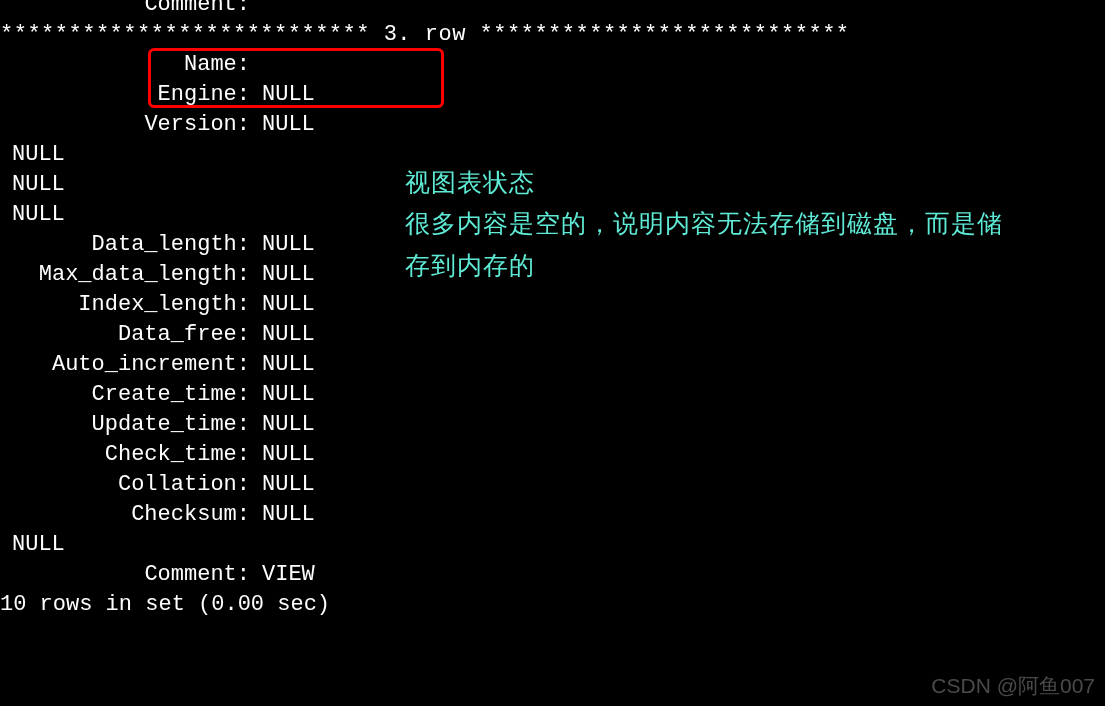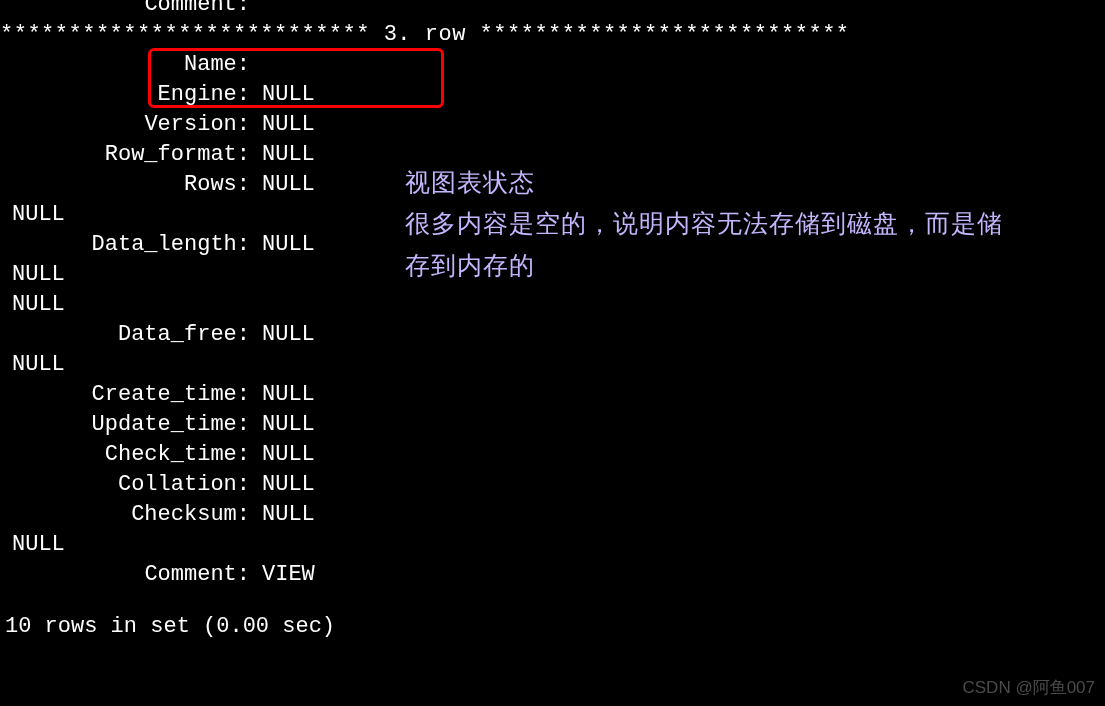--- a/index.html
+++ b/index.html
@@ -34,46 +34,44 @@
       width: 250px;
       text-align: right;
       padding-right: 0;
       white-space: pre;
     }
     .field-value {
       padding-left: 12px;
       white-space: pre;
     }
     .summary {
-      padding-left: 5px;
       white-space: pre;
-      margin-top: 22px;
     }
     .highlight-box {
       position: absolute;
       border: 3px solid #ff0000;
       border-radius: 6px;
       pointer-events: none;
     }
     .annotation {
       position: absolute;
-      color: #c4b5fd;
+      color: #5eead4;
       font-family: 'Microsoft YaHei', 'SimHei', sans-serif;
       font-size: 25px;
       line-height: 1.65;
       letter-spacing: 1px;
       max-width: 620px;
     }
     .watermark {
       position: absolute;
       bottom: 6px;
       right: 10px;
       color: #6a6a6a;
       font-family: 'Microsoft YaHei', sans-serif;
-      font-size: 17px;
+      font-size: 21px;
       opacity: 0.7;
     }
   </style>
 </head>
 <body>
 
 <div class="terminal">
   <div class="field-row" style="height:20px; overflow:hidden; align-items:flex-end;">
     <span class="field-label">Comment:</span>
   </div>
@@ -85,45 +83,46 @@
       </div>
       <div class="field-row">
         <span class="field-label">Engine:</span>
         <span class="field-value">NULL</span>
       </div>
       <div class="field-row">
         <span class="field-label">Version:</span>
         <span class="field-value">NULL</span>
       </div>
       <div class="field-row">
-        <span class="field-label">Row_format:</span>
         <span class="field-value">NULL</span>
       </div>
       <div class="field-row">
-        <span class="field-label">Rows:</span>
         <span class="field-value">NULL</span>
       </div>
       <div class="field-row">
         <span class="field-value">NULL</span>
       </div>
       <div class="field-row">
         <span class="field-label">Data_length:</span>
         <span class="field-value">NULL</span>
       </div>
       <div class="field-row">
+        <span class="field-label">Max_data_length:</span>
         <span class="field-value">NULL</span>
       </div>
       <div class="field-row">
+        <span class="field-label">Index_length:</span>
         <span class="field-value">NULL</span>
       </div>
       <div class="field-row">
         <span class="field-label">Data_free:</span>
         <span class="field-value">NULL</span>
       </div>
       <div class="field-row">
+        <span class="field-label">Auto_increment:</span>
         <span class="field-value">NULL</span>
       </div>
       <div class="field-row">
         <span class="field-label">Create_time:</span>
         <span class="field-value">NULL</span>
       </div>
       <div class="field-row">
         <span class="field-label">Update_time:</span>
         <span class="field-value">NULL</span>
       </div>

